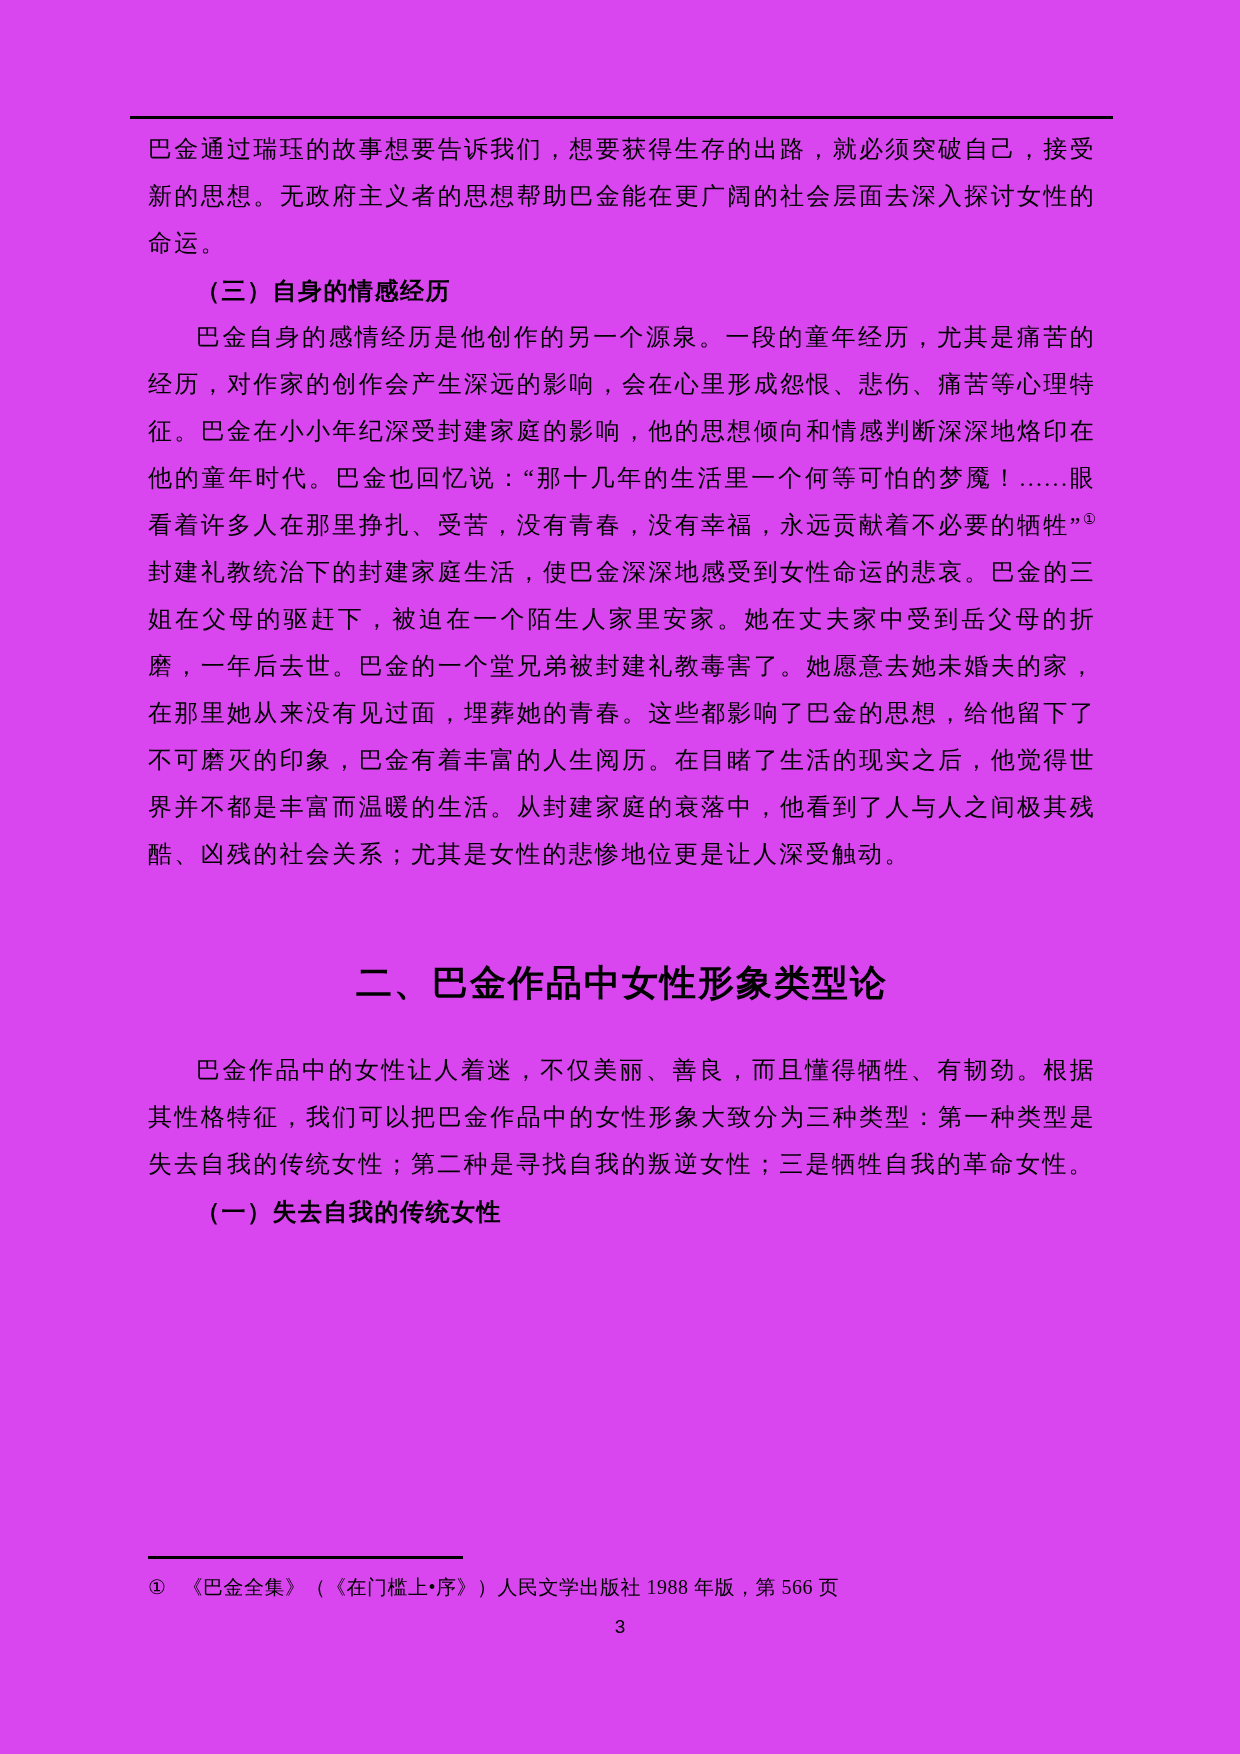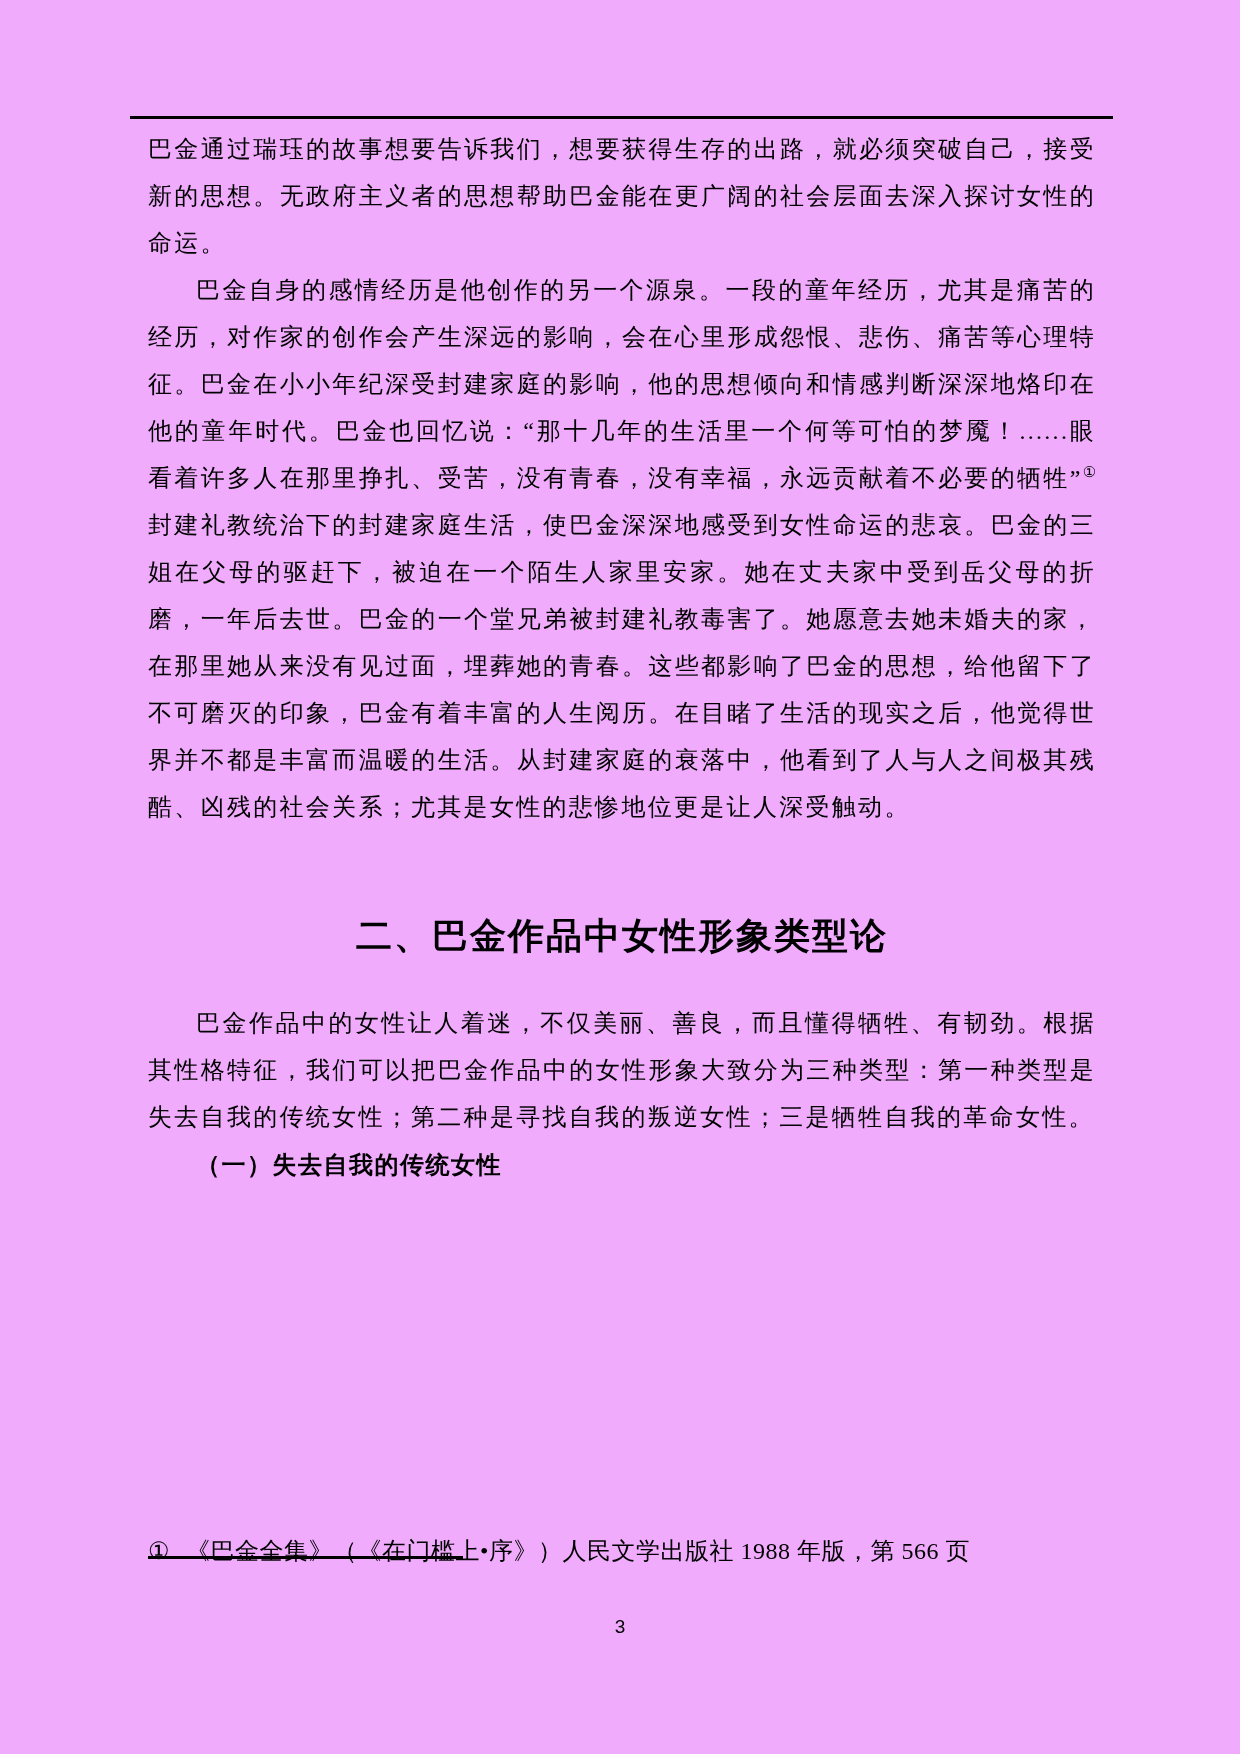--- a/index.html
+++ b/index.html
@@ -1,21 +1,21 @@
 <!DOCTYPE html>
 <html><head>
 <meta charset="utf-8">
 <style>
   * { margin: 0; padding: 0; box-sizing: border-box; }
   html, body { background: #ffffff; }
   .page {
     position: relative;
     width: 1240px;
     height: 1754px;
-    background: #f0abfc;
+    background: #d946ef;
     color: #000000;
     font-family: "Liberation Serif", "DejaVu Serif", serif;
     overflow: hidden;
   }
   .header-rule {
     position: absolute;
     left: 130px;
     top: 116px;
     width: 983px;
     height: 3px;
@@ -61,23 +61,23 @@
     position: absolute;
     left: 148px;
     top: 1556px;
     width: 315px;
     height: 3px;
     background: #000000;
   }
   .footnote {
     position: absolute;
     left: 148px;
-    top: 1536px;
+    top: 1572px;
     width: 948px;
-    font-size: 24px;
+    font-size: 20px;
     line-height: 30px;
     letter-spacing: 0.5px;
   }
   .footnote .fn-marker { margin-right: 16px; }
   .page-number {
     position: absolute;
     left: 0;
     top: 1616px;
     width: 1240px;
     text-align: center;
@@ -89,20 +89,21 @@
 <body>
 
 <div class="page">
 
   <div class="header-rule"></div>
 
   <div class="content">
 
     <p class="body-par">巴金通过瑞珏的故事想要告诉我们，想要获得生存的出路，就必须突破自己，接受新的思想。无政府主义者的思想帮助巴金能在更广阔的社会层面去深入探讨女性的命运。</p>
 
+    <h3 class="sub-heading">（三）自身的情感经历</h3>
 
     <p class="body-par indent"><span>巴金自身的感情经历是他创作的另一个源泉。一段的童年经历，尤其是痛苦的经历，对作家的创作会产生深远的影响，会在心里形成怨恨、悲伤、痛苦等心理特征。巴金在小小年纪深受封建家庭的影响，他的思想倾向和情感判断深深地烙印在他的童年时代。巴金也回忆说：“那十几年的生活里一个何等可怕的梦魇！......眼看着许多人在那里挣扎、受苦，没有青春，没有幸福，永远贡献着不必要的牺牲”</span><sup class="fn-ref">①</sup><span>封建礼教统治下的封建家庭生活，使巴金深深地感受到女性命运的悲哀。巴金的三姐在父母的驱赶下，被迫在一个陌生人家里安家。她在丈夫家中受到岳父母的折磨，一年后去世。巴金的一个堂兄弟被封建礼教毒害了。她愿意去她未婚夫的家，在那里她从来没有见过面，埋葬她的青春。这些都影响了巴金的思想，给他留下了不可磨灭的印象，巴金有着丰富的人生阅历。在目睹了生活的现实之后，他觉得世界并不都是丰富而温暖的生活。从封建家庭的衰落中，他看到了人与人之间极其残酷、凶残的社会关系；尤其是女性的悲惨地位更是让人深受触动。</span></p>
 
     <h2 class="chapter-heading">二、巴金作品中女性形象类型论</h2>
 
     <p class="body-par indent">巴金作品中的女性让人着迷，不仅美丽、善良，而且懂得牺牲、有韧劲。根据其性格特征，我们可以把巴金作品中的女性形象大致分为三种类型：第一种类型是失去自我的传统女性；第二种是寻找自我的叛逆女性；三是牺牲自我的革命女性。</p>
 
     <h3 class="sub-heading">（一）失去自我的传统女性</h3>
 
 

